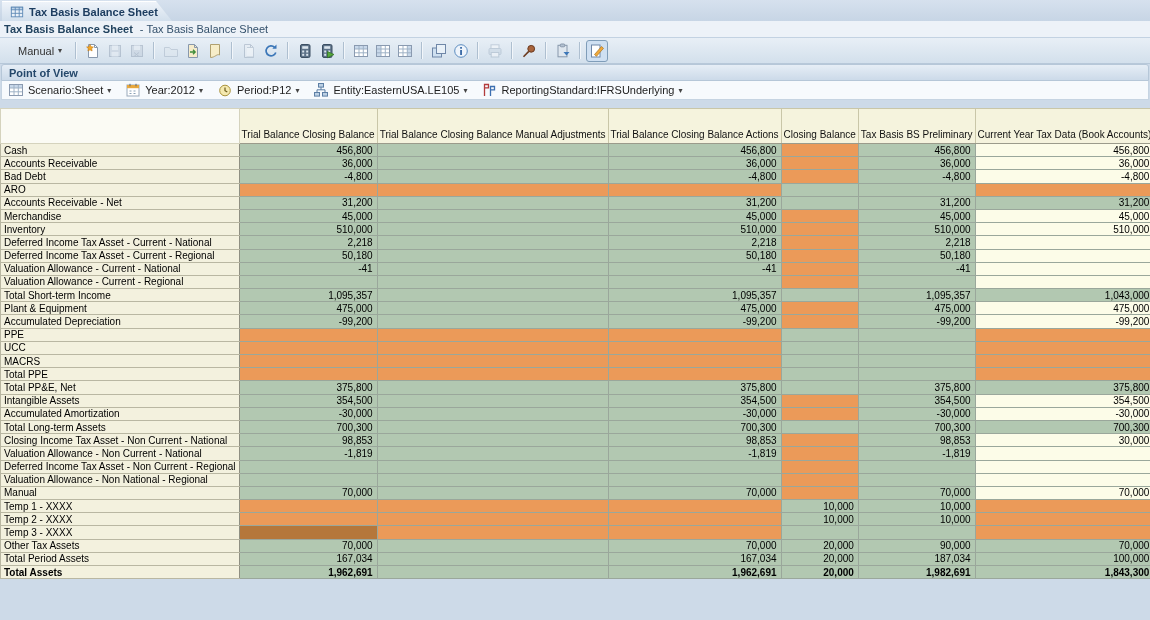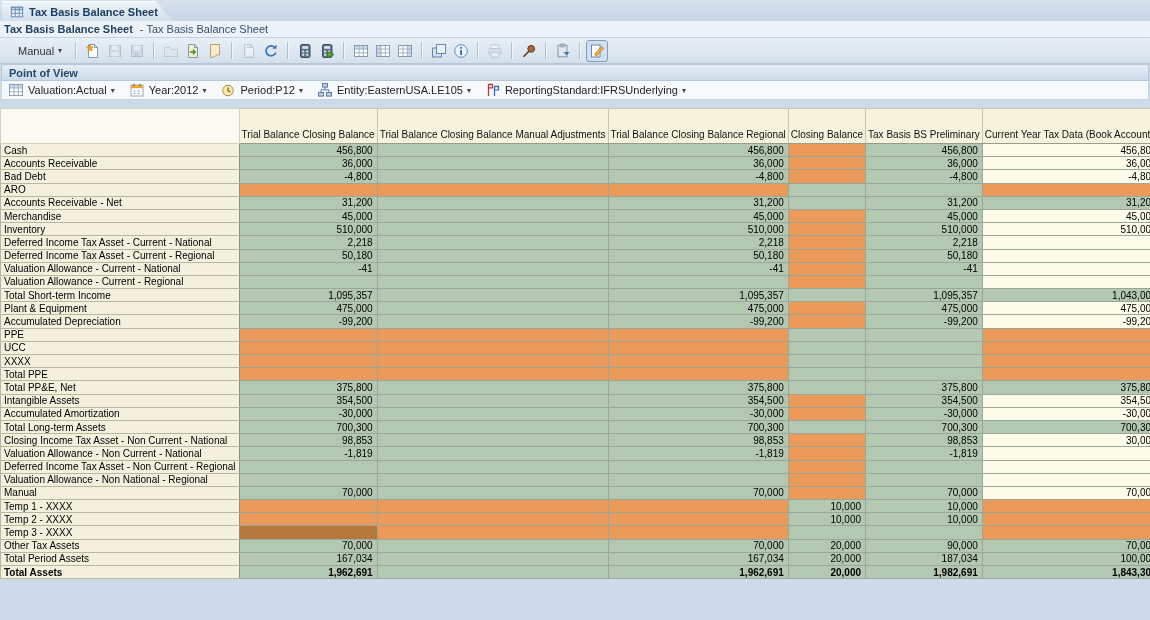--- a/index.html
+++ b/index.html
@@ -248,21 +248,21 @@
 <div class="povbar">
     <div class="povitem">
       <span style="display: flex;">
         <svg width="16" height="16" viewBox="0 0 16 16">
           <rect x="1.5" y="2.5" width="13" height="11" fill="#fff" stroke="#8a9ab0"></rect>
           <rect x="1.5" y="2.5" width="13" height="3.5" fill="#c8d8ea"></rect>
           <path d="M1.5 6h13 M1.5 9.8h13 M6 2.5v11 M10.3 2.5v11" stroke="#9fb2c6" fill="none"></path>
           <rect x="1.5" y="2.5" width="13" height="11" fill="none" stroke="#8a9ab0"></rect>
         </svg>
       </span>
-      <span>Valuation:Actual</span>
+      <span>Scenario:Sheet</span>
       <span class="caret">▾</span>
     </div>
     <div class="povitem">
       <span style="display: flex;">
         <svg width="16" height="16" viewBox="0 0 16 16">
           <rect x="2" y="3" width="12" height="11" fill="#fff" stroke="#9aa9bb"></rect>
           <rect x="2" y="3" width="12" height="3.2" fill="#e8a83e"></rect>
           <path d="M5 1.8v2.5 M11 1.8v2.5" stroke="#666"></path>
           <path d="M4.5 9h2 M8.5 9h2 M4.5 11.5h2 M8.5 11.5h2" stroke="#8aa0b5"></path>
         </svg>
@@ -313,21 +313,21 @@
         <col style="width: 103px;">
         <col style="width: 103px;">
         <col style="width: 104px;">
         <col style="width: 103px;">
       </colgroup>
     <thead>
         <tr>
           <th class="corner"></th>
           <th>Trial Balance Closing Balance</th>
           <th>Trial Balance Closing Balance Manual Adjustments</th>
-          <th>Trial Balance Closing Balance Regional</th>
+          <th>Trial Balance Closing Balance Actions</th>
           <th>Closing Balance</th>
           <th>Tax Basis BS Preliminary</th>
           <th>Current Year Tax Data (Book Accounts)</th>
         </tr>
       </thead>
     <tbody>
         <tr>
           <th>Cash</th>
           <td style="background: rgb(178, 200, 177);">456,800</td>
           <td style="background: rgb(178, 200, 177);"></td>
@@ -465,21 +465,21 @@
         <tr>
           <th>UCC</th>
           <td style="background: rgb(235, 154, 89);"></td>
           <td style="background: rgb(235, 154, 89);"></td>
           <td style="background: rgb(235, 154, 89);"></td>
           <td style="background: rgb(178, 200, 177);"></td>
           <td style="background: rgb(178, 200, 177);"></td>
           <td style="background: rgb(235, 154, 89);"></td>
         </tr>
         <tr>
-          <th>XXXX</th>
+          <th>MACRS</th>
           <td style="background: rgb(235, 154, 89);"></td>
           <td style="background: rgb(235, 154, 89);"></td>
           <td style="background: rgb(235, 154, 89);"></td>
           <td style="background: rgb(178, 200, 177);"></td>
           <td style="background: rgb(178, 200, 177);"></td>
           <td style="background: rgb(235, 154, 89);"></td>
         </tr>
         <tr>
           <th>Total PPE</th>
           <td style="background: rgb(235, 154, 89);"></td>

